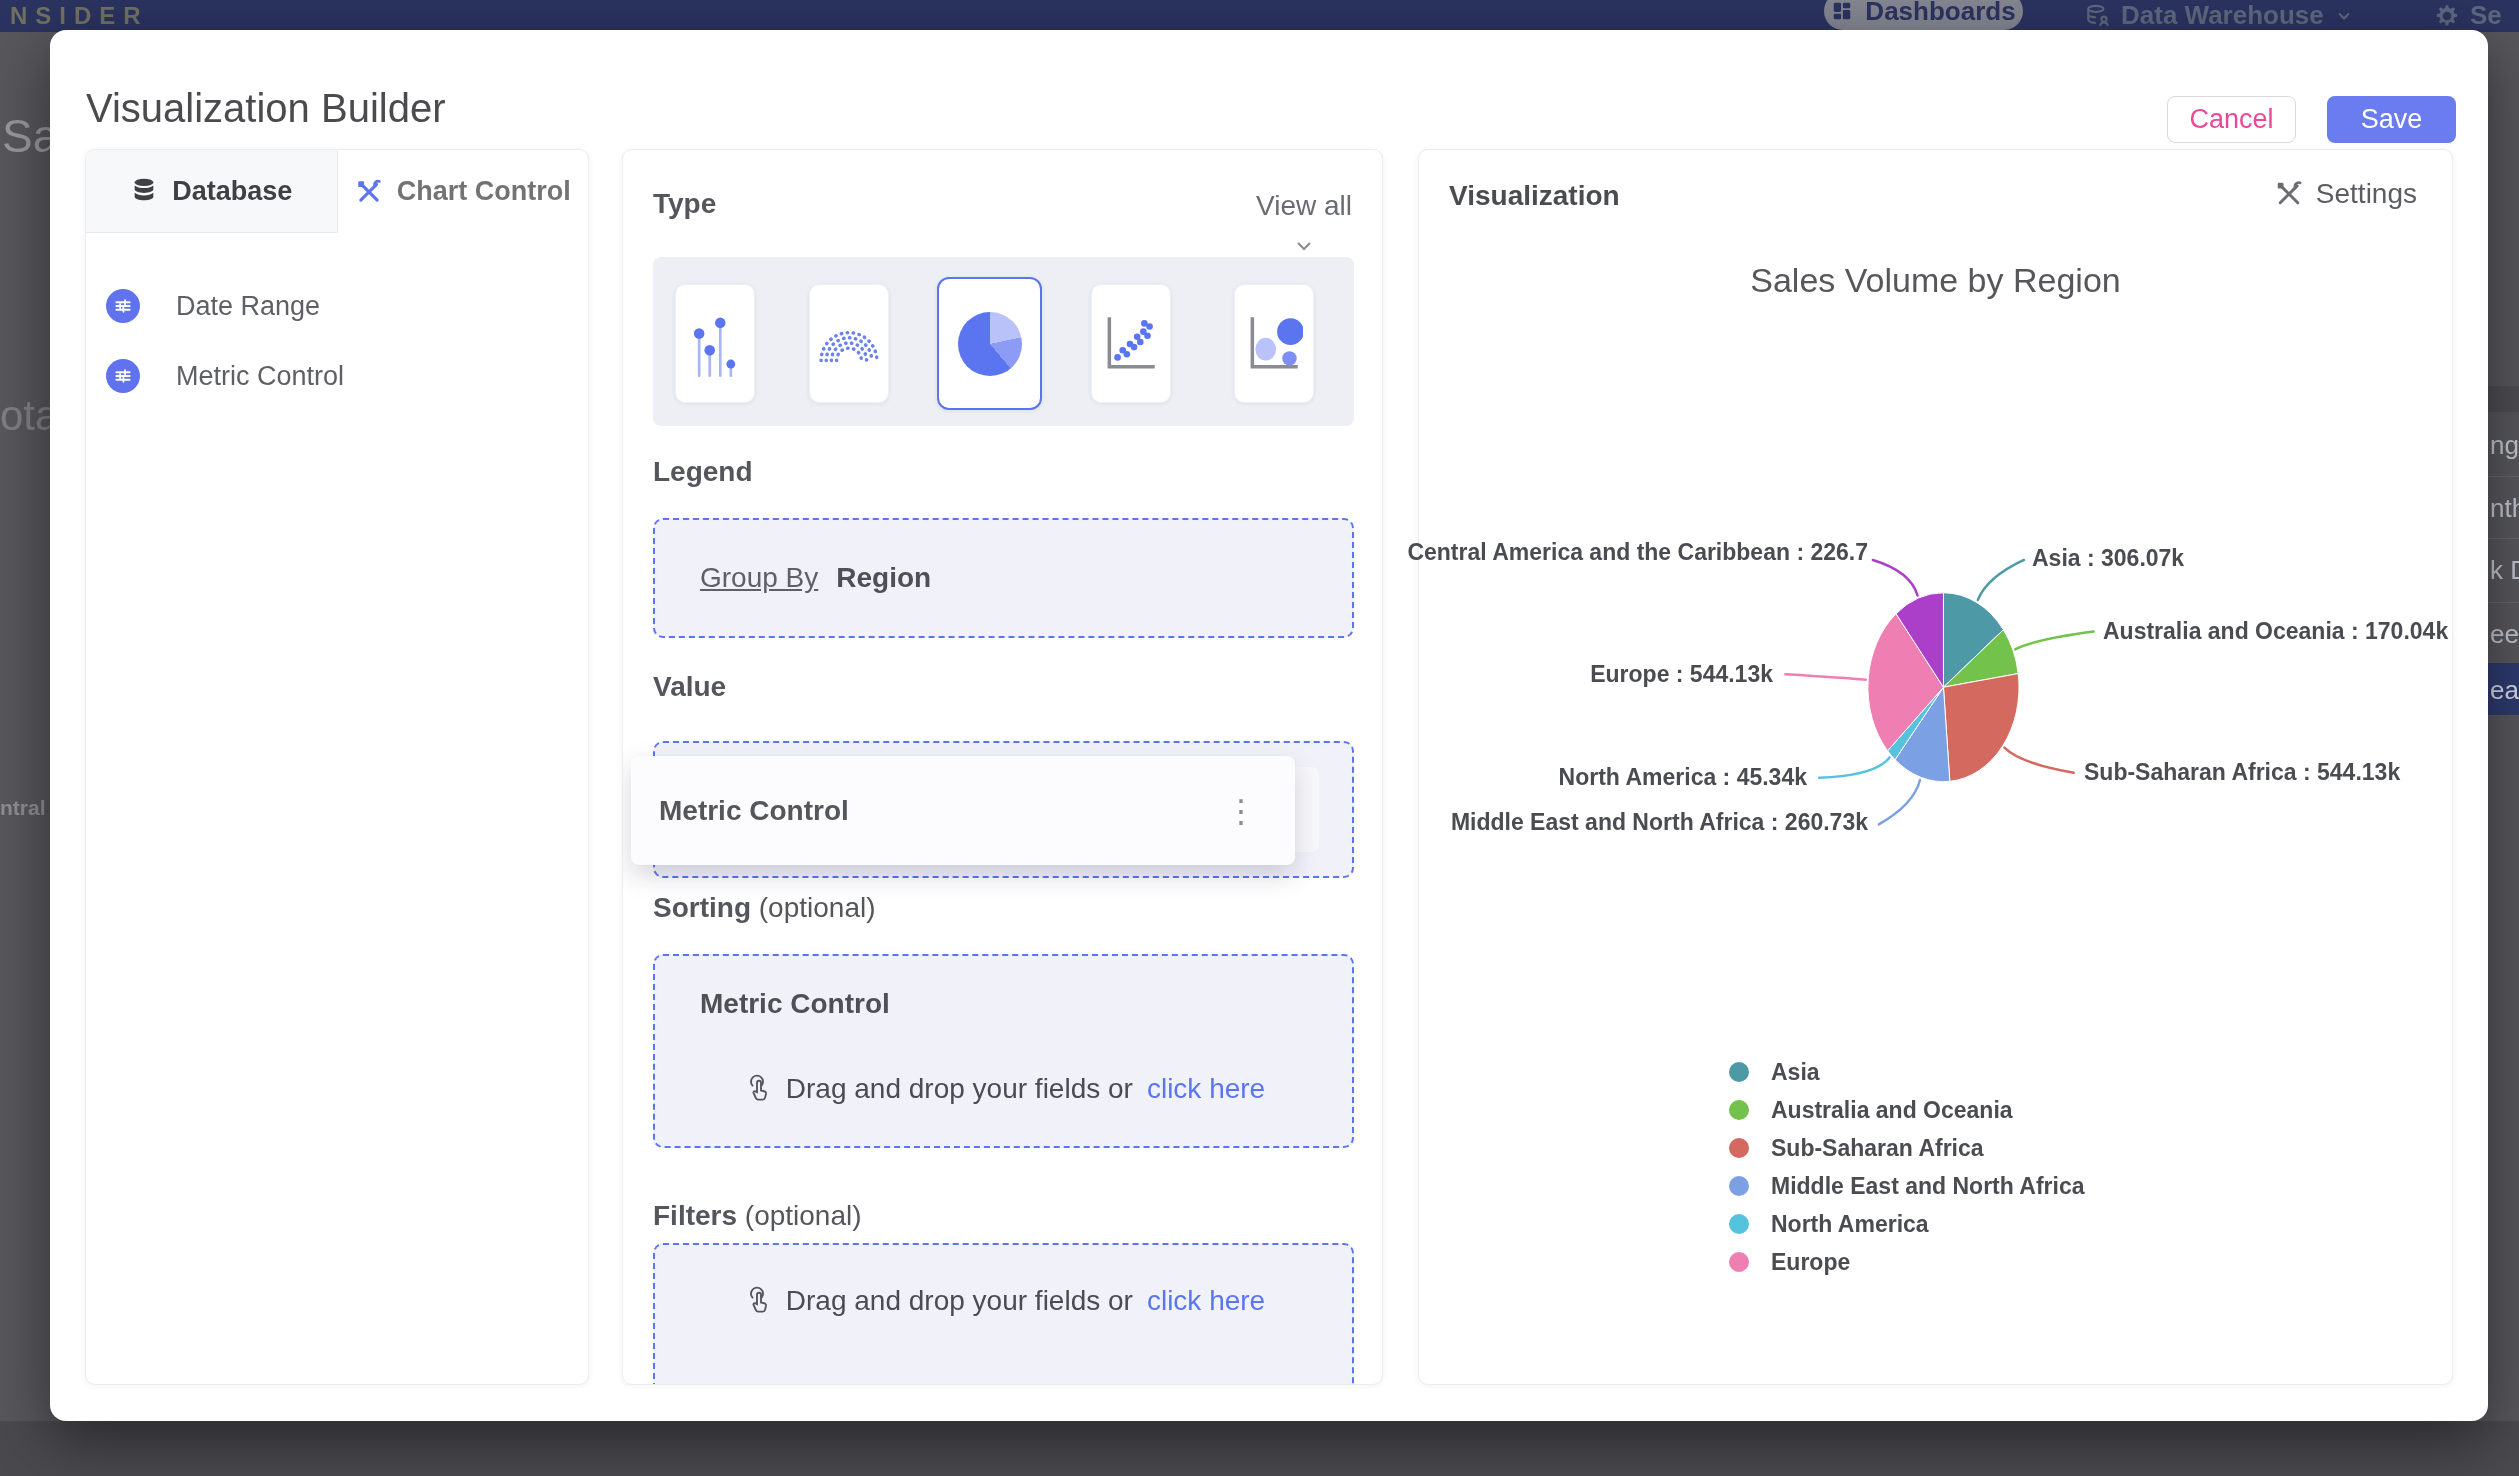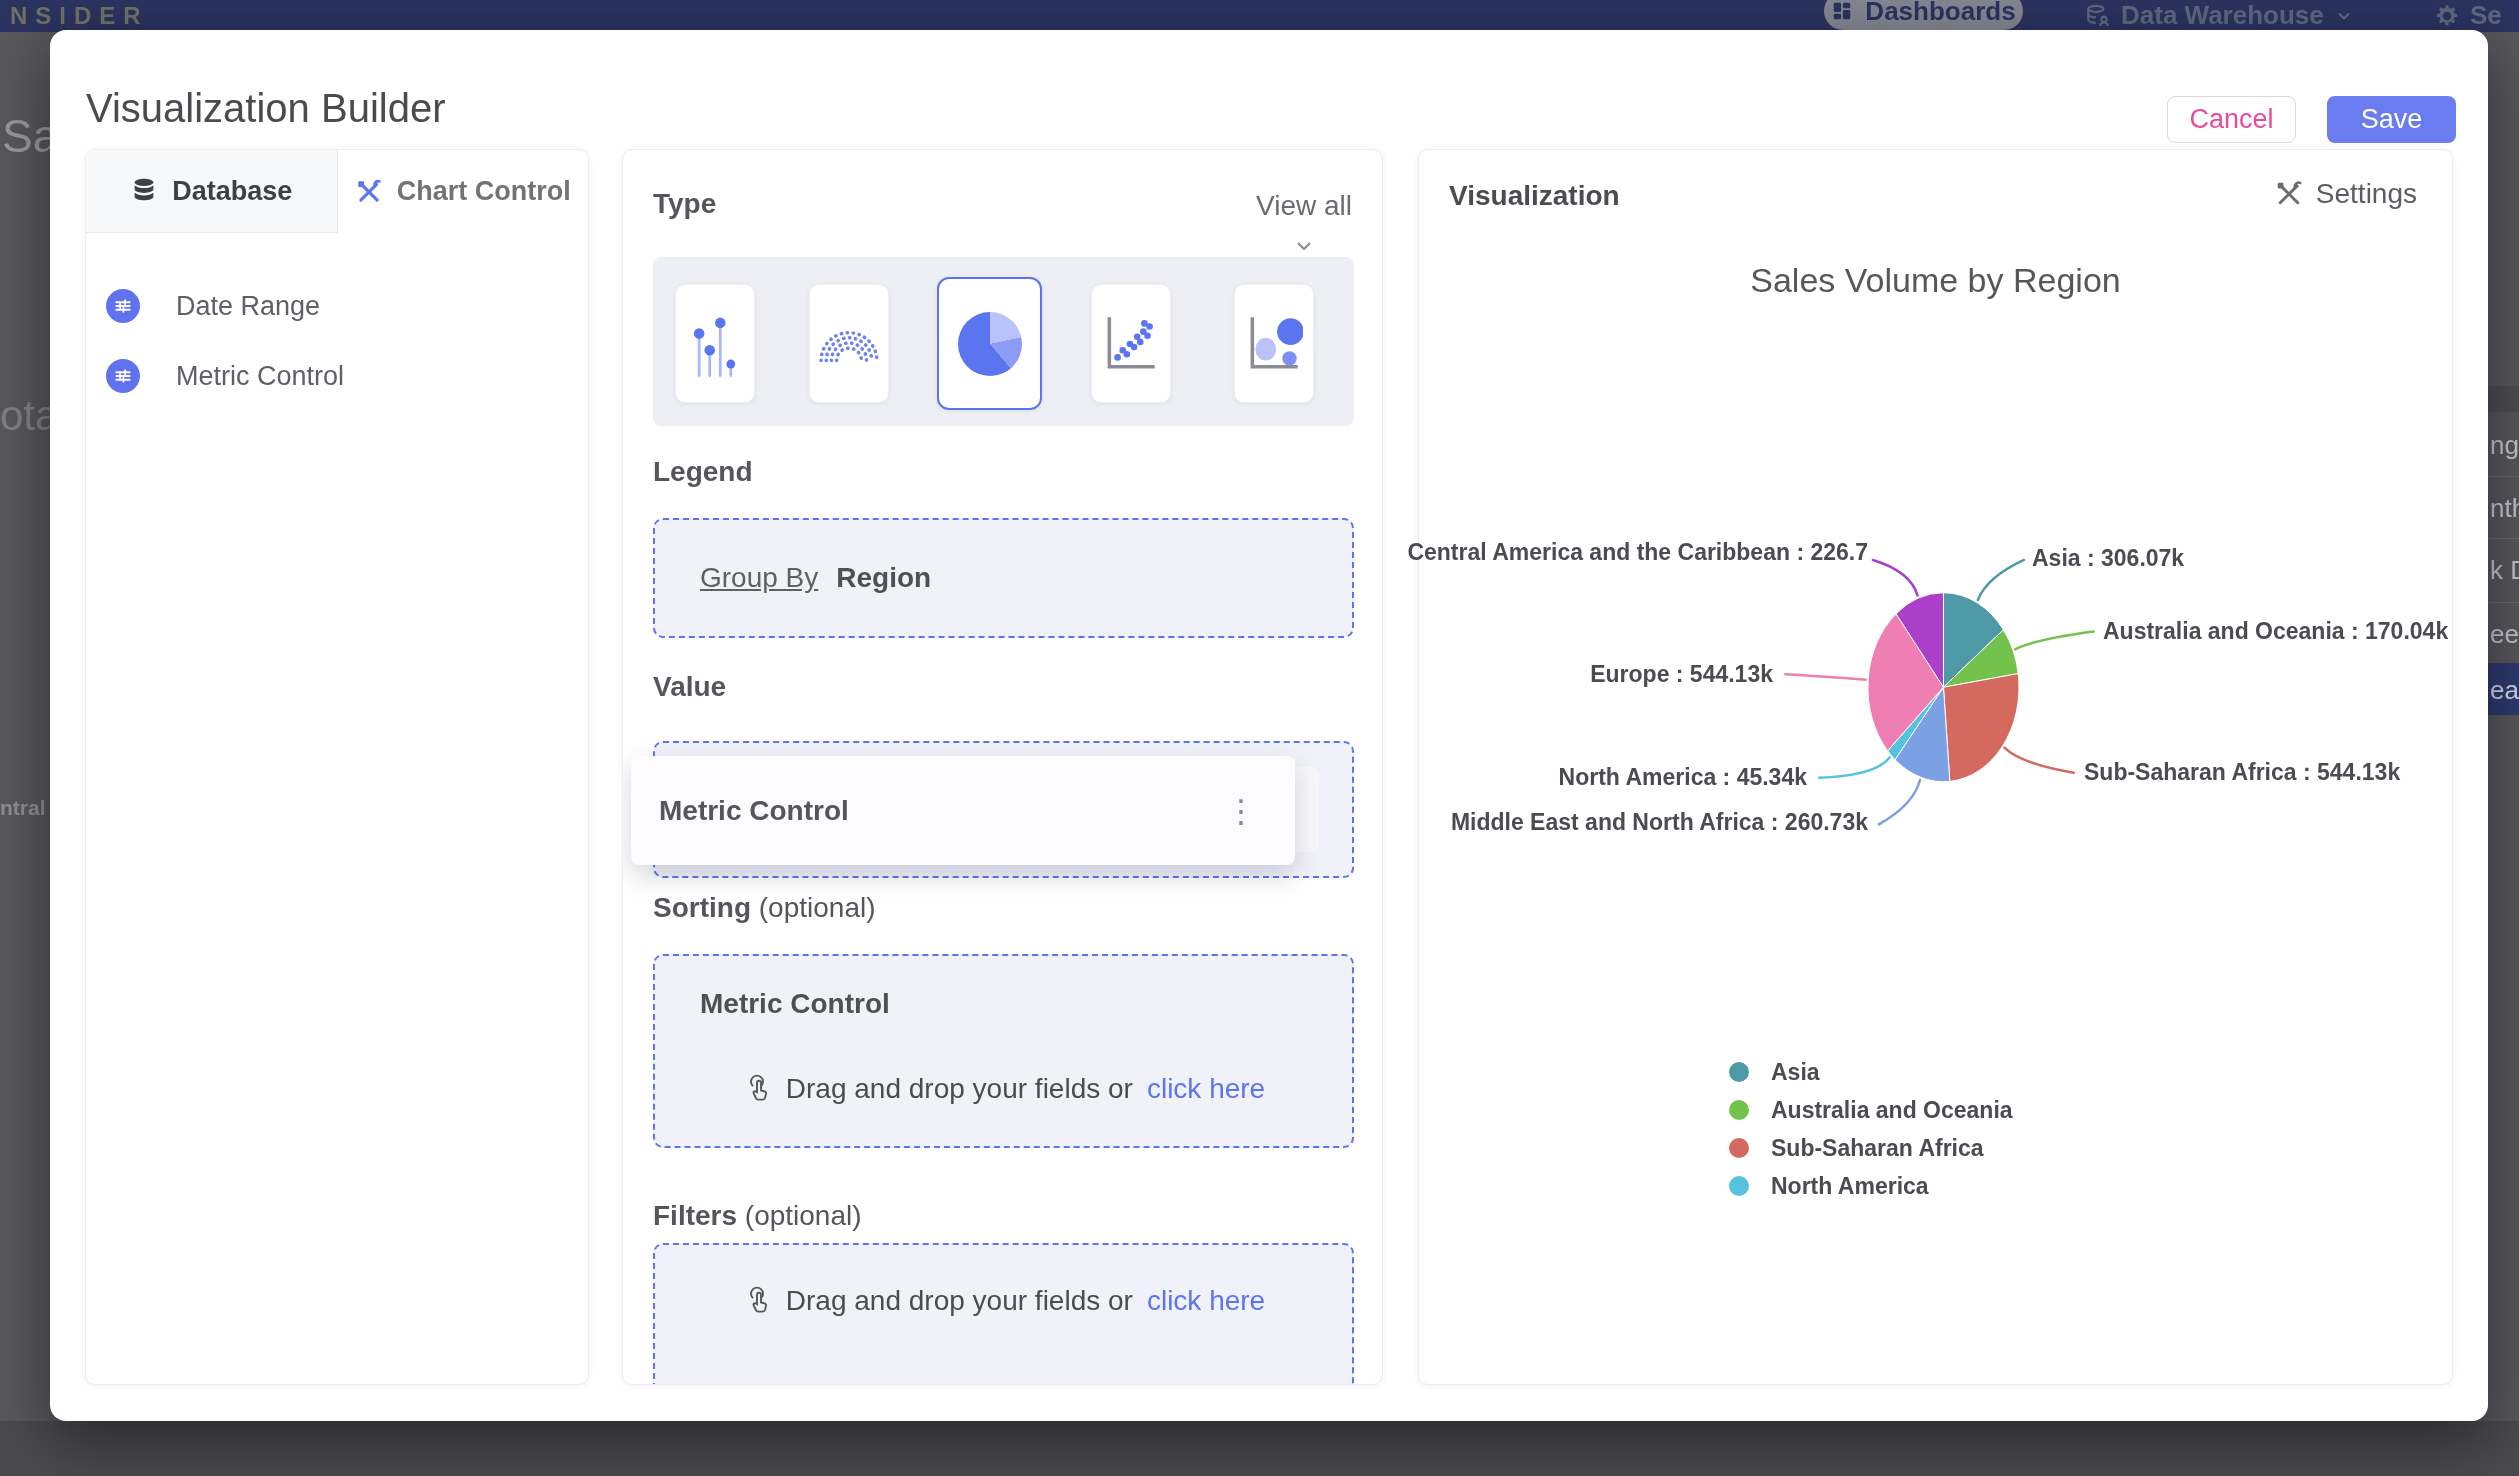--- a/index.html
+++ b/index.html
@@ -356,19 +356,27 @@
         </div>
         <div class="legend-row">
           <span class="legend-dot" style="background: rgb(114, 194, 76);"></span>
           <span class="legend-txt">Australia and Oceania</span>
         </div>
         <div class="legend-row">
           <span class="legend-dot" style="background: rgb(212, 105, 95);"></span>
           <span class="legend-txt">Sub-Saharan Africa</span>
         </div>
         <div class="legend-row">
+          <span class="legend-dot" style="background: rgb(123, 160, 228);"></span>
+          <span class="legend-txt">Middle East and North Africa</span>
+        </div>
+        <div class="legend-row">
           <span class="legend-dot" style="background: rgb(85, 195, 222);"></span>
           <span class="legend-txt">North America</span>
         </div>
+        <div class="legend-row">
+          <span class="legend-dot" style="background: rgb(239, 127, 179);"></span>
+          <span class="legend-txt">Europe</span>
+        </div>
       </div>
   </div>
 </div>
 
 
 </body></html>

